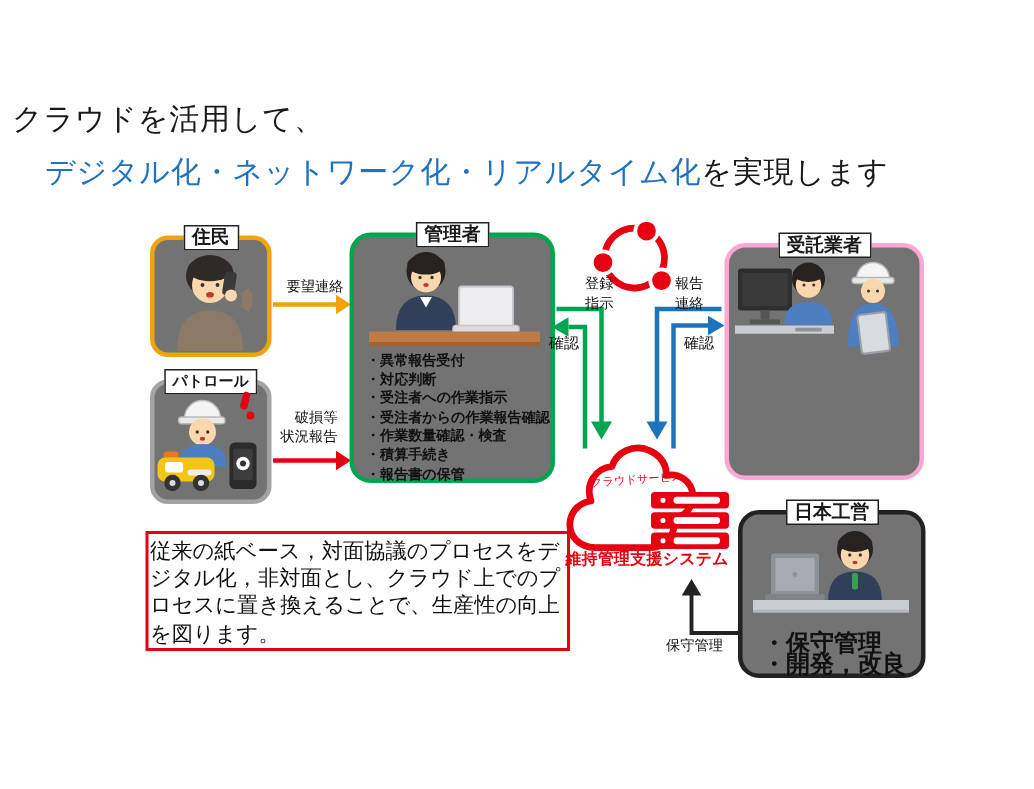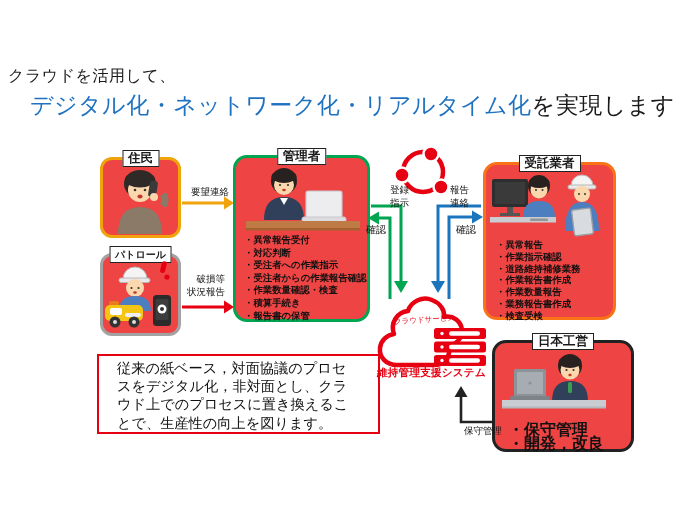--- a/index.html
+++ b/index.html
@@ -1,39 +1,39 @@
 <!DOCTYPE html>
 <html><head>
 <meta charset="utf-8">
 <style>
   html,body{margin:0;padding:0;background:#fff;}
   .canvas{position:relative;width:689px;height:526px;background:#fff;overflow:hidden;
           font-family:"Liberation Sans","DejaVu Sans",sans-serif;color:#1a1a1a;}
   .abs{position:absolute;}
-  .title-l1{left:8px;top:66px;font-size:16px;letter-spacing:.5px;white-space:nowrap;text-align:right;}
-  .title-l2{left:30px;top:90px;font-size:23px;letter-spacing:.5px;white-space:nowrap;}
+  .title-l1{left:8px;top:66px;font-size:20px;letter-spacing:.5px;white-space:nowrap;text-align:right;}
+  .title-l2{left:30px;top:101px;font-size:20px;letter-spacing:.5px;white-space:nowrap;}
   .hl{color:#1F72C0;}
-  .obox{position:absolute;background:#ef4444;border-radius:14px;box-sizing:border-box;}
+  .obox{position:absolute;background:#737373;border-radius:14px;box-sizing:border-box;}
   .b-resident{left:100px;top:157px;width:81px;height:81px;border:3px solid #F0A30A;border-radius:12px;}
   .b-patrol{left:100px;top:253px;width:81px;height:83px;border:3px solid #a3a3a3;border-radius:12px;}
   .b-manager{left:233px;top:155px;width:137px;height:167px;border:3px solid #00A551;}
-  .b-contractor{left:483px;top:162px;width:133px;height:158px;border:3px solid #f97316;}
-  .b-koei{left:492px;top:340px;width:142px;height:112px;border:3px solid #222;}
+  .b-contractor{left:483px;top:162px;width:133px;height:158px;border:3px solid #f9a8d4;}
+  .b-koei{left:492px;top:340px;width:125px;height:112px;border:3px solid #222;}
   .boxlabel{position:absolute;top:-10px;left:50%;transform:translateX(-50%);background:#fff;
             border:1.5px solid #222;font-weight:bold;padding:0 5px;white-space:nowrap;line-height:15px;}
   .fl12{font-size:12.5px;} .fl10{font-size:10px;}
   .items{position:absolute;color:#111;white-space:nowrap;}
   .items div{white-space:nowrap;font-weight:bold;}
   .it-manager{left:8px;top:76px;font-size:9.4px;line-height:12.6px;}
   .it-contractor{left:10px;top:74px;font-size:9.4px;line-height:11.8px;}
   .it-koei{left:13px;top:80px;font-size:16px;line-height:13.5px;}
   .lbl{position:absolute;font-size:9.5px;line-height:13px;color:#111;white-space:nowrap;text-align:right;}
   .ctr{text-align:right;}
   .summary{left:97px;top:354px;width:283px;height:80px;border:2.5px solid #E60012;box-sizing:border-box;
-           padding:3px 18px;font-size:14.2px;line-height:18.2px;color:#111;}
+           padding:3px 1px;font-size:14.2px;line-height:18.2px;color:#111;}
   .cloud-svc{left:394px;top:315px;font-size:7.5px;color:#E60012;transform:rotate(-4deg);white-space:nowrap;}
   .system-lbl{left:377px;top:366px;font-size:10.6px;font-weight:bold;color:#E60012;white-space:nowrap;letter-spacing:.2px;}
   svg{display:block;}
   .overlay{left:0;top:0;pointer-events:none;}
 </style>
 </head>
 <body>
 
 <div class="canvas">
 
@@ -187,29 +187,20 @@
       <rect x="0" y="46" width="66" height="5.5" fill="#C9CDD2"></rect>
       <rect x="40" y="47.5" width="18" height="2.5" rx="1" fill="#8F959B"></rect>
       <path d="M81 15 a11 11 0 0 1 22 0 Z" fill="#F4F4F4" stroke="#B9B9B9" stroke-width="1"></path>
       <rect x="78" y="14" width="28" height="4" rx="2" fill="#E9E9E9" stroke="#B9B9B9" stroke-width="1"></rect>
       <circle cx="92" cy="23" r="8" fill="#FBD7AE"></circle>
       <circle cx="89" cy="23" r="1" fill="#333"></circle>
         <circle cx="95" cy="23" r="1" fill="#333"></circle>
       <path d="M75 60 Q75 31 92 31 Q109 31 109 60 Z" fill="#4D7EBF"></path>
       <rect x="83" y="38" width="19" height="26" rx="2" fill="#D8DCE0" stroke="#9AA0A6" stroke-width="1.4" transform="rotate(-7 92 51)"></rect>
     </svg>
-    <div class="items it-contractor">
-      <div>・異常報告</div>
-      <div>・作業指示確認</div>
-      <div>・道路維持補修業務</div>
-      <div>・作業報告書作成</div>
-      <div>・作業数量報告</div>
-      <div>・業務報告書作成</div>
-      <div>・検査受検</div>
-    </div>
   </div>
 
   <div class="obox b-koei">
     <div class="boxlabel fl12">日本工営</div>
     <svg class="abs" style="left:5px;top:9px" width="110" height="66" viewBox="0 0 110 66">
       <circle cx="70" cy="14" r="12" fill="#27211F"></circle>
       <circle cx="70" cy="18" r="9.5" fill="#FBD7AE"></circle>
       <ellipse cx="70" cy="10" rx="11.5" ry="6" fill="#27211F"></ellipse>
       <circle cx="66.5" cy="18" r="1.1" fill="#333"></circle>
         <circle cx="73.5" cy="18" r="1.1" fill="#333"></circle>
@@ -237,20 +228,20 @@
   <div class="lbl ctr" style="left:367px;top:183px;width:28px;margin-left:14px;">
     <div>登録</div>
     <div>指示</div>
   </div>
   <div class="lbl ctr" style="left:441px;top:183px;width:28px;">
     <div>報告</div>
     <div>連絡</div>
   </div>
   <div class="lbl" style="left:366px;top:223px;font-size:10px;">確認</div>
   <div class="lbl" style="left:456px;top:223px;font-size:10px;">確認</div>
-  <div class="lbl" style="left:464px;top:424px;">保守管理</div>
+  <div class="lbl" style="left:444px;top:424px;">保守管理</div>
 
   <div class="abs cloud-svc">クラウドサービス</div>
   <div class="abs system-lbl">維持管理支援システム</div>
 
   <div class="abs summary">従来の紙ベース，対面協議のプロセスをデジタル化，非対面とし、クラウド上でのプロセスに置き換えることで、生産性の向上を図ります。</div>
 
 </div>
 
 </body></html>

